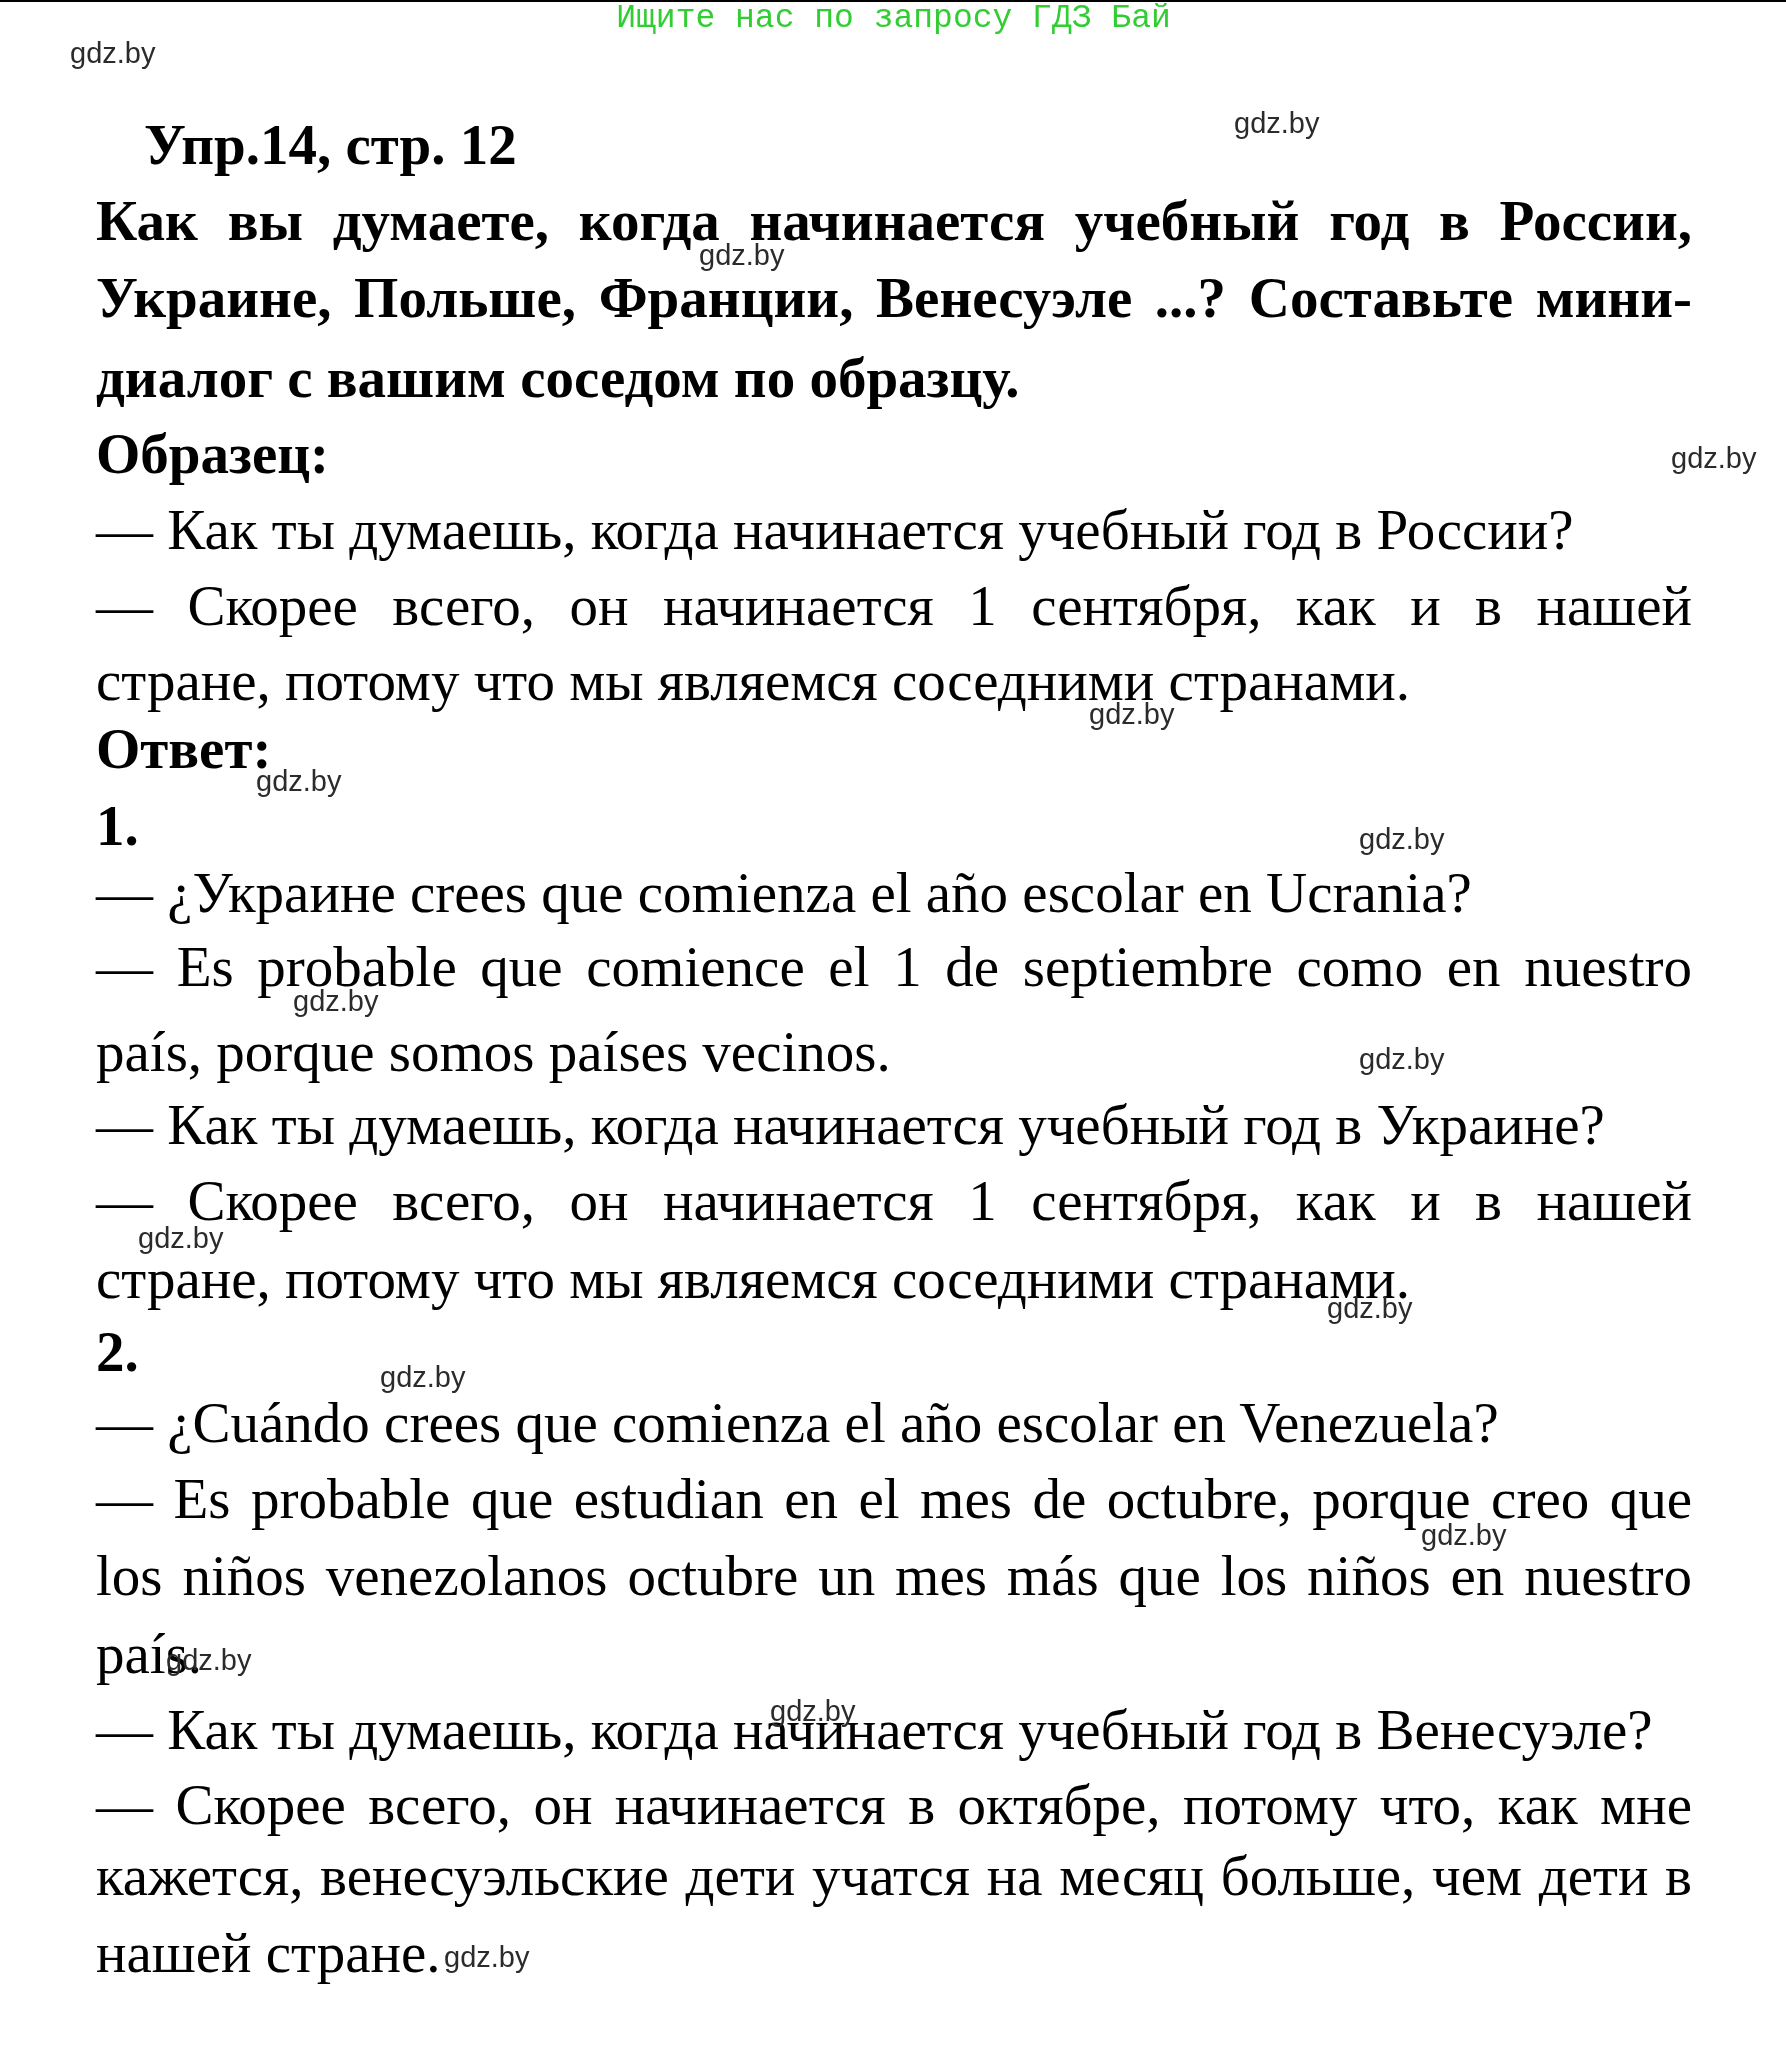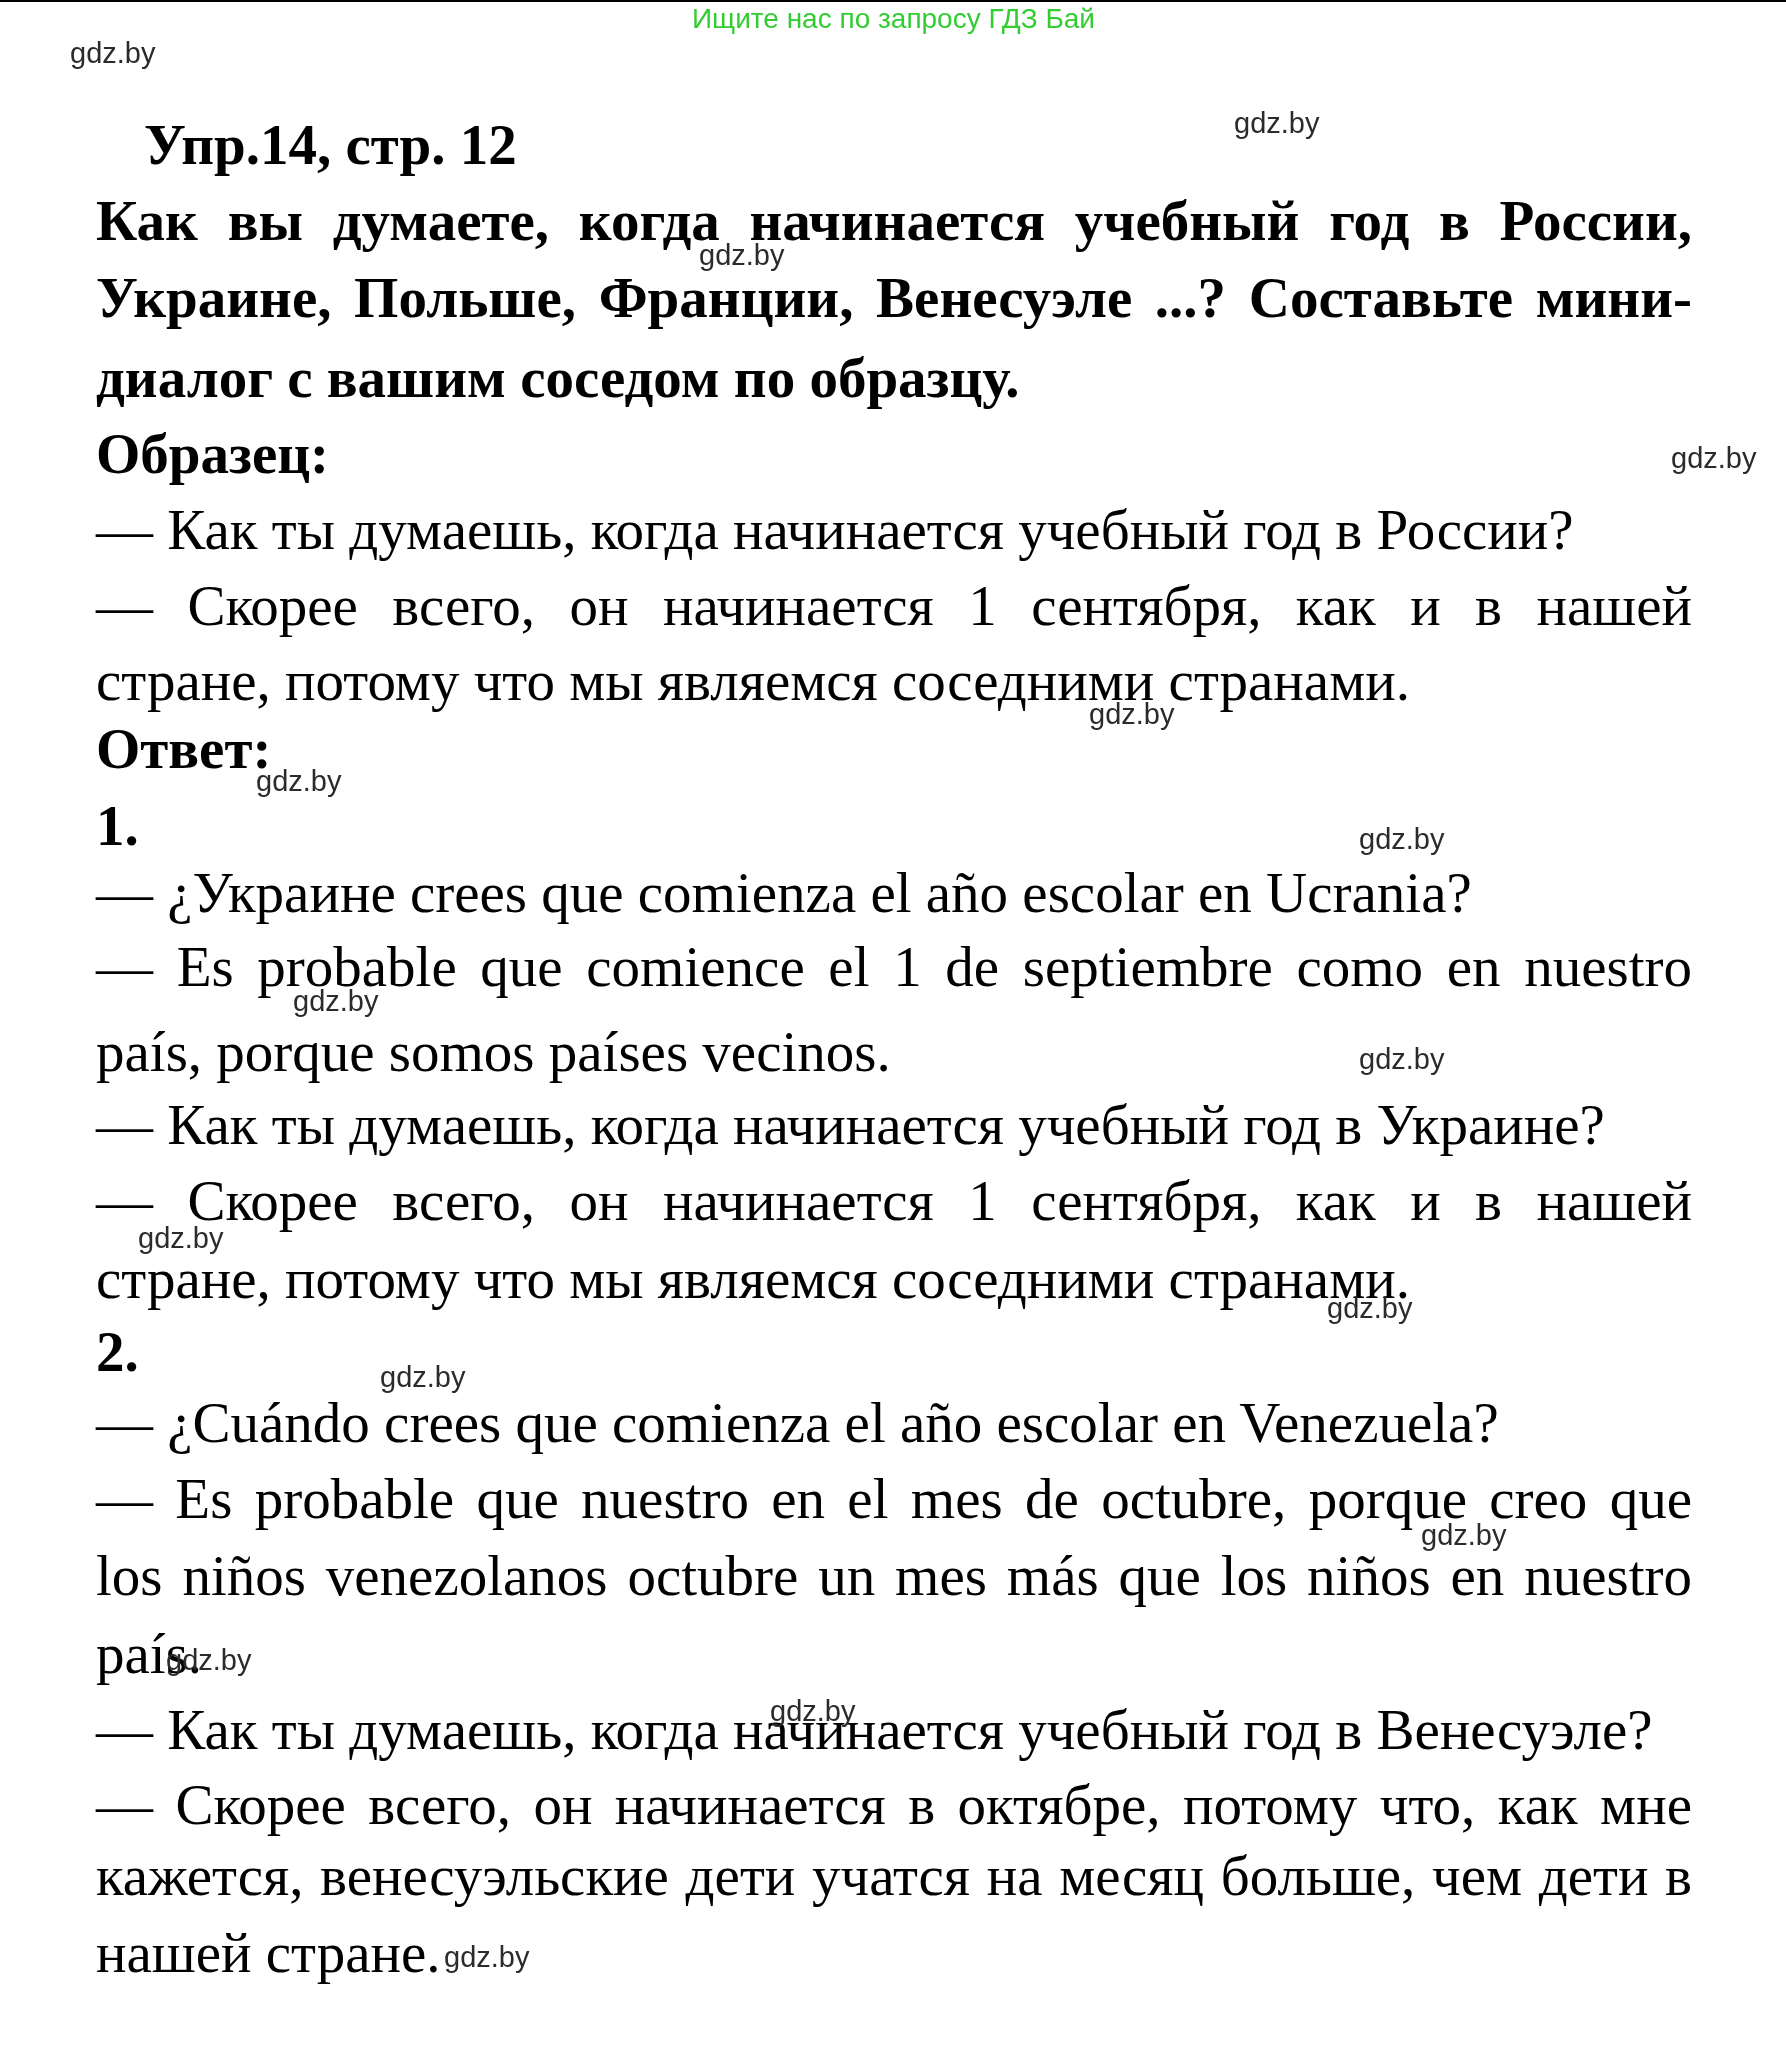--- a/index.html
+++ b/index.html
@@ -9,22 +9,22 @@
     background:#ffffff;
     overflow:hidden;
     font-family:"Liberation Serif", serif;
   }
   #top-edge{
     position:absolute;top:0;left:0;width:100%;height:2px;background:#000;
   }
   .promo{
     position:absolute;top:2px;left:0;right:0;
     text-align:center;
-    font-family:Liberation Sans, sans-serif;
-    font-size:28px;line-height:33px;
+    font-family:Liberation Mono, monospace;
+    font-size:33px;line-height:33px;
   }
   .doc-line{
     position:absolute;left:96px;width:1596px;
     font-size:57px;line-height:60px;
     color:#000;
     white-space:pre;
   }
   .doc-line.justify{
     white-space:normal;
     text-align:justify;
@@ -65,21 +65,21 @@
       <div class="doc-line bold" style="top: 719px;">Ответ:</div>
       <div class="doc-line bold" style="top: 796px;">1.</div>
       <div class="doc-line" style="top: 863px;">— ¿Украине crees que comienza el año escolar en Ucrania?</div>
       <div class="doc-line justify" style="top: 937px;">— Es probable que comience el 1 de septiembre como en nuestro</div>
       <div class="doc-line" style="top: 1022px;">país, porque somos países vecinos.</div>
       <div class="doc-line" style="top: 1095px;">— Как ты думаешь, когда начинается учебный год в Украине?</div>
       <div class="doc-line justify" style="top: 1171px;">— Скорее всего, он начинается 1 сентября, как и в нашей</div>
       <div class="doc-line" style="top: 1249px;">стране, потому что мы являемся соседними странами.</div>
       <div class="doc-line bold" style="top: 1322px;">2.</div>
       <div class="doc-line" style="top: 1393px;">— ¿Cuándo crees que comienza el año escolar en Venezuela?</div>
-      <div class="doc-line justify" style="top: 1469px;">— Es probable que nuestro en el mes de octubre, porque creo que</div>
+      <div class="doc-line justify" style="top: 1469px;">— Es probable que estudian en el mes de octubre, porque creo que</div>
       <div class="doc-line justify" style="top: 1546px;">los niños venezolanos octubre un mes más que los niños en nuestro</div>
       <div class="doc-line" style="top: 1624px;">país.</div>
       <div class="doc-line" style="top: 1700px;">— Как ты думаешь, когда начинается учебный год в Венесуэле?</div>
       <div class="doc-line justify" style="top: 1775px;">— Скорее всего, он начинается в октябре, потому что, как мне</div>
       <div class="doc-line justify" style="top: 1846px;">кажется, венесуэльские дети учатся на месяц больше, чем дети в</div>
       <div class="doc-line" style="top: 1923px;">нашей стране.</div>
     </div>
 
   <div id="watermark-layer">
       <div class="wm" style="left: 70px; top: 39px; color: rgb(43, 43, 43);">gdz.by</div>

